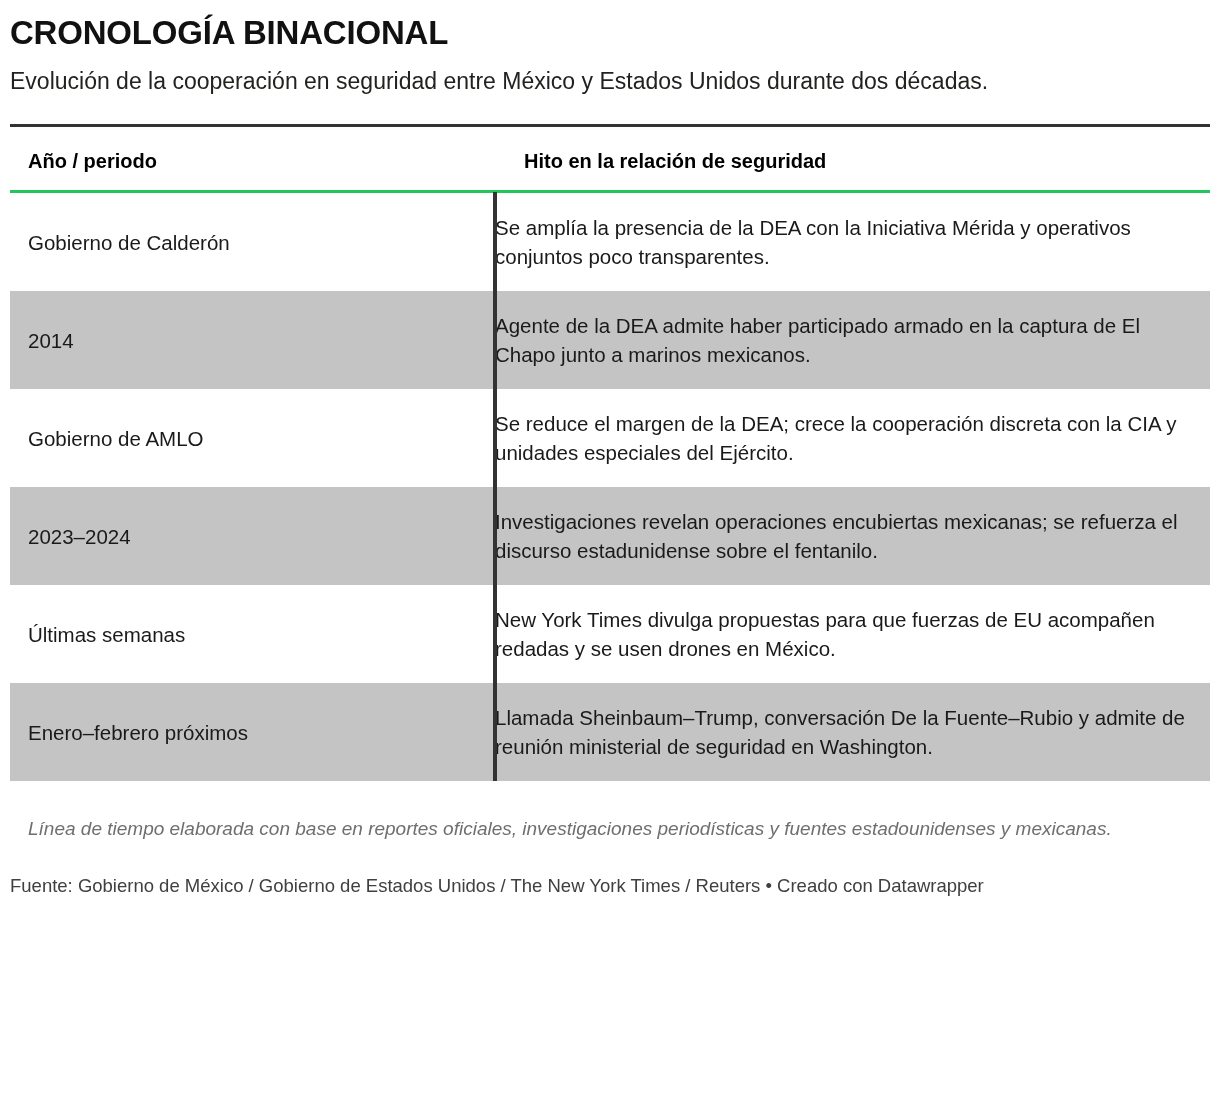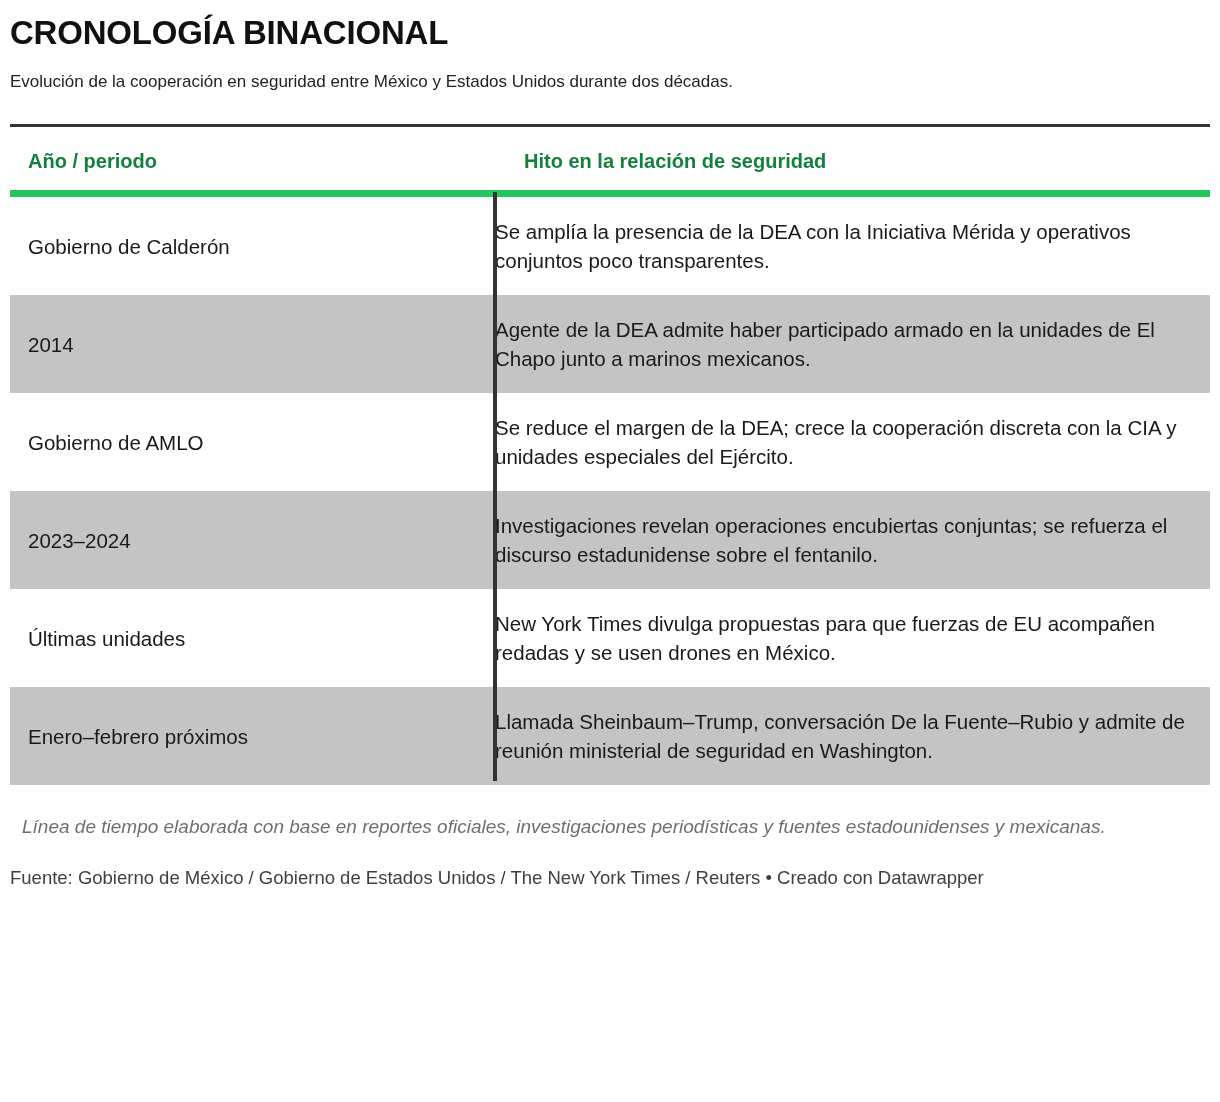--- a/index.html
+++ b/index.html
@@ -33,21 +33,21 @@
     letter-spacing: -0.2px;
     color: #111111;
     font-family: "Liberation Sans Narrow", "Liberation Sans", sans-serif;
     transform: scaleX(0.97);
     transform-origin: left center;
   }
 
   .chart-subtitle {
     margin: 0;
     padding-top: 16px;
-    font-size: 17px;
+    font-size: 23px;
     line-height: 27px;
     font-weight: normal;
     color: #22221f;
   }
 
   
   .table-wrap {
     position: relative;
     margin-top: 29px;
   }
@@ -60,24 +60,24 @@
 
   table.timeline col.col-year  { width: 484px; }
   table.timeline col.col-event { width: auto; }
 
   table.timeline thead th {
     text-align: left;
     vertical-align: bottom;
     font-size: 20px;
     line-height: 26px;
     font-weight: bold;
-    color: #15803d;
+    color: #000000;
     padding: 0 0 16px 0;
     border-top: 3px solid #333333;
-    border-bottom: 7px solid #22c55e;
+    border-bottom: 3px solid #22c55e;
   }
   table.timeline thead th.th-year  { padding-left: 18px; padding-top: 21px; }
   table.timeline thead th.th-event { padding-left: 30px; padding-top: 21px; }
 
   table.timeline tbody td {
     vertical-align: middle;
     font-size: 20.5px;
     line-height: 29px;
     color: #1a1a1a;
     padding-top: 20px;
@@ -95,21 +95,21 @@
   .col-divider {
     position: absolute;
     top: 0;
     left: 483px;
     width: 4px;
     background: #333333;
   }
 
   
   .notes {
-    margin: 12px;
+    margin: 18px;
     padding-top: 16px;
     font-size: 19px;
     line-height: 28px;
     font-style: italic;
     color: #6f6f6f;
   }
 
   .source {
     margin: 0;
     padding-top: 12px;
@@ -139,32 +139,32 @@
           <th class="th-event">Hito en la relación de seguridad</th>
         </tr>
       </thead>
       <tbody>
         <tr>
           <td class="td-year">Gobierno de Calderón</td>
           <td class="td-event">Se amplía la presencia de la DEA con la Iniciativa Mérida y operativos conjuntos poco transparentes.</td>
         </tr>
         <tr class="shaded">
           <td class="td-year">2014</td>
-          <td class="td-event">Agente de la DEA admite haber participado armado en la unidades de El Chapo junto a marinos mexicanos.</td>
+          <td class="td-event">Agente de la DEA admite haber participado armado en la captura de El Chapo junto a marinos mexicanos.</td>
         </tr>
         <tr>
           <td class="td-year">Gobierno de AMLO</td>
           <td class="td-event">Se reduce el margen de la DEA; crece la cooperación discreta con la CIA y unidades especiales del Ejército.</td>
         </tr>
         <tr class="shaded">
           <td class="td-year">2023–2024</td>
-          <td class="td-event">Investigaciones revelan operaciones encubiertas conjuntas; se refuerza el discurso estadunidense sobre el fentanilo.</td>
+          <td class="td-event">Investigaciones revelan operaciones encubiertas mexicanas; se refuerza el discurso estadunidense sobre el fentanilo.</td>
         </tr>
         <tr>
-          <td class="td-year">Últimas unidades</td>
+          <td class="td-year">Últimas semanas</td>
           <td class="td-event">New York Times divulga propuestas para que fuerzas de EU acompañen redadas y se usen drones en México.</td>
         </tr>
         <tr class="shaded">
           <td class="td-year">Enero–febrero próximos</td>
           <td class="td-event">Llamada Sheinbaum–Trump, conversación De la Fuente–Rubio y admite de reunión ministerial de seguridad en Washington.</td>
         </tr>
       </tbody>
     </table>
     <div class="col-divider" style="top: 67.5px; height: 589.5px;"></div>
   </div>

